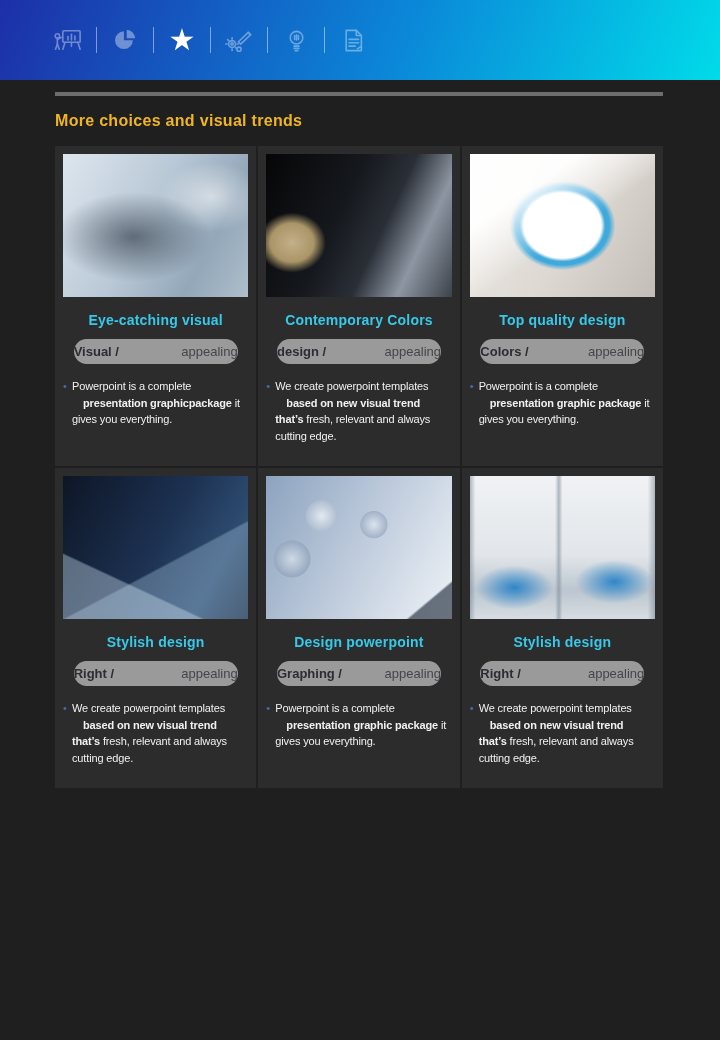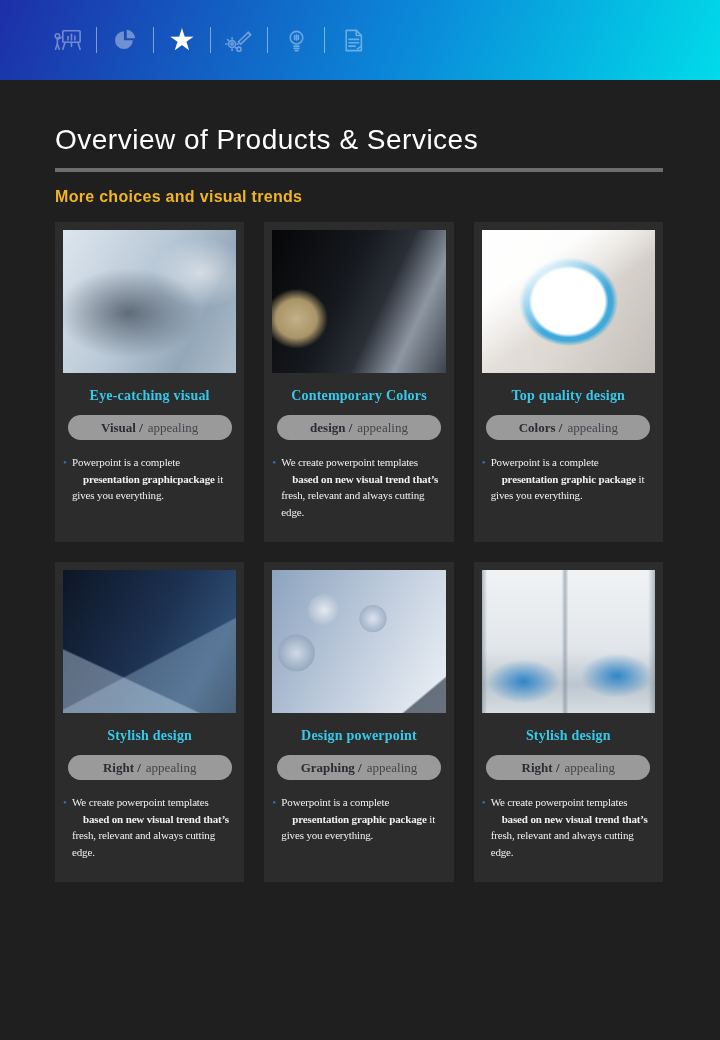--- a/index.html
+++ b/index.html
@@ -44,31 +44,31 @@
     margin-top:7px;color:var(--desc);font-size:12.5px;line-height:1.65;
     letter-spacing:-0.2px;max-width:625px;
   }
   .sub-heading{
     margin-top:16px;color:var(--yellow);font-size:16px;font-weight:700;
     letter-spacing:0.3px;
   }
   
   .cards-grid{
     margin-top:16px;display:grid;grid-template-columns:repeat(3,1fr);
-    gap:20px;width:100%;font-family:Liberation Serif, serif;
+    gap:2px;width:100%;
   }
   .card{background:var(--card-bg);min-height:320px;padding:8px 8px 0;}
   .card-img{height:143px;width:100%;position:relative;overflow:hidden;}
   .card-title{
     margin-top:15px;text-align:center;color:var(--cyan);
     font-size:14px;font-weight:700;letter-spacing:0.2px;
   }
   .pill{
     margin:11px auto 0;width:164px;height:25px;border-radius:13px;
-    background:var(--pill-bg);display:flex;align-items:center;justify-content:center;
+    background:var(--pill-bg);display:flex;align-items:center;justify-content:space-between;
     font-size:13px;
   }
   .pill .b{font-weight:700;color:var(--pill-bold);}
   .pill .r{color:var(--pill-reg);margin-left:5px;}
   .card-text{
     margin-top:14px;display:flex;padding:0 2px 14px 0;
   }
   .card-text .bullet{
     color:var(--bullet);font-size:11px;line-height:16px;width:9px;flex:0 0 9px;
   }
@@ -188,21 +188,20 @@
           <path d="M15.5 19.5 L18.5 17.5"></path>
         </svg>
       </span>
     </div>
 
   </div>
 </div>
 
 <div class="content">
 
-  <div class="page-title">Overview of Products &amp; Services</div>
   <div class="title-rule"></div>
 
 
   <div class="sub-heading">More choices and visual trends</div>
 
   <div class="cards-grid">
 
     <div class="card">
       <div class="card-img img-sketch"></div>
       <div class="card-title">Eye-catching visual</div>

